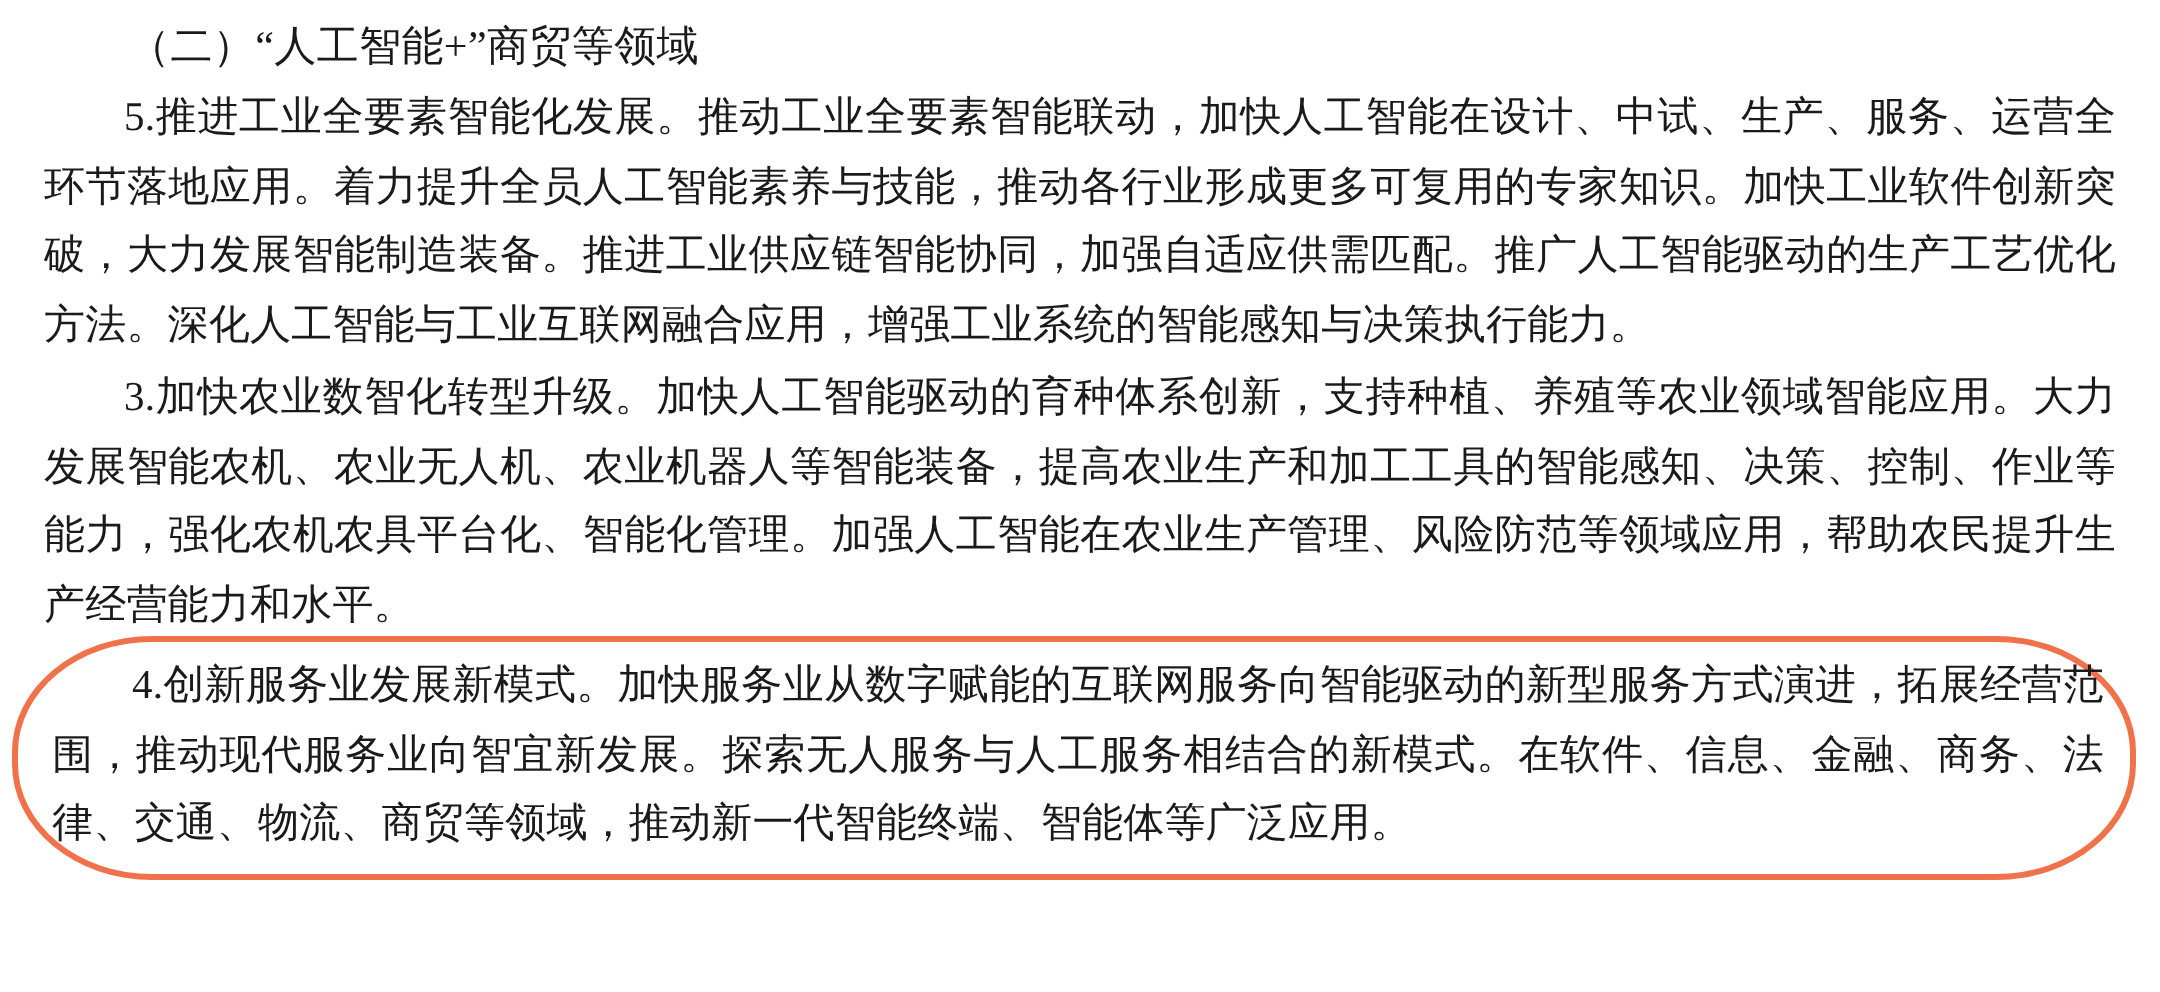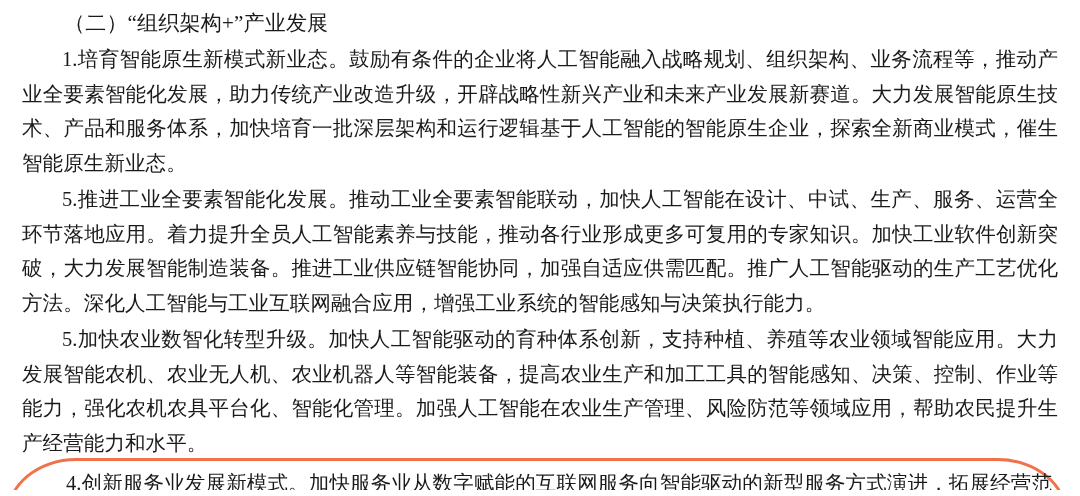--- a/index.html
+++ b/index.html
@@ -70,27 +70,26 @@
     bottom: 0;
     height: 6px;
     background: #ffffff;
   }
 </style>
 </head>
 <body>
 
 <div class="page">
 
-  <div class="heading">（二）“组织架构+”产业发展</div>
+  <div class="heading">（二）“人工智能+”商贸等领域</div>
 
-  <p class="para">1.培育智能原生新模式新业态。鼓励有条件的企业将人工智能融入战略规划、组织架构、业务流程等，推动产业全要素智能化发展，助力传统产业改造升级，开辟战略性新兴产业和未来产业发展新赛道。大力发展智能原生技术、产品和服务体系，加快培育一批深层架构和运行逻辑基于人工智能的智能原生企业，探索全新商业模式，催生智能原生新业态。</p>
 
   <p class="para">5.推进工业全要素智能化发展。推动工业全要素智能联动，加快人工智能在设计、中试、生产、服务、运营全环节落地应用。着力提升全员人工智能素养与技能，推动各行业形成更多可复用的专家知识。加快工业软件创新突破，大力发展智能制造装备。推进工业供应链智能协同，加强自适应供需匹配。推广人工智能驱动的生产工艺优化方法。深化人工智能与工业互联网融合应用，增强工业系统的智能感知与决策执行能力。</p>
 
-  <p class="para">5.加快农业数智化转型升级。加快人工智能驱动的育种体系创新，支持种植、养殖等农业领域智能应用。大力发展智能农机、农业无人机、农业机器人等智能装备，提高农业生产和加工工具的智能感知、决策、控制、作业等能力，强化农机农具平台化、智能化管理。加强人工智能在农业生产管理、风险防范等领域应用，帮助农民提升生产经营能力和水平。</p>
+  <p class="para">3.加快农业数智化转型升级。加快人工智能驱动的育种体系创新，支持种植、养殖等农业领域智能应用。大力发展智能农机、农业无人机、农业机器人等智能装备，提高农业生产和加工工具的智能感知、决策、控制、作业等能力，强化农机农具平台化、智能化管理。加强人工智能在农业生产管理、风险防范等领域应用，帮助农民提升生产经营能力和水平。</p>
 
   <div class="highlight-wrap">
     <div class="highlight-ring" style="border-color: rgb(240, 114, 74);"></div>
     <p class="para last">4.创新服务业发展新模式。加快服务业从数字赋能的互联网服务向智能驱动的新型服务方式演进，拓展经营范围，推动现代服务业向智宜新发展。探索无人服务与人工服务相结合的新模式。在软件、信息、金融、商务、法律、交通、物流、商贸等领域，推动新一代智能终端、智能体等广泛应用。</p>
   </div>
 
   <div class="bottom-rule"></div>
 </div>
 
 </body></html>

